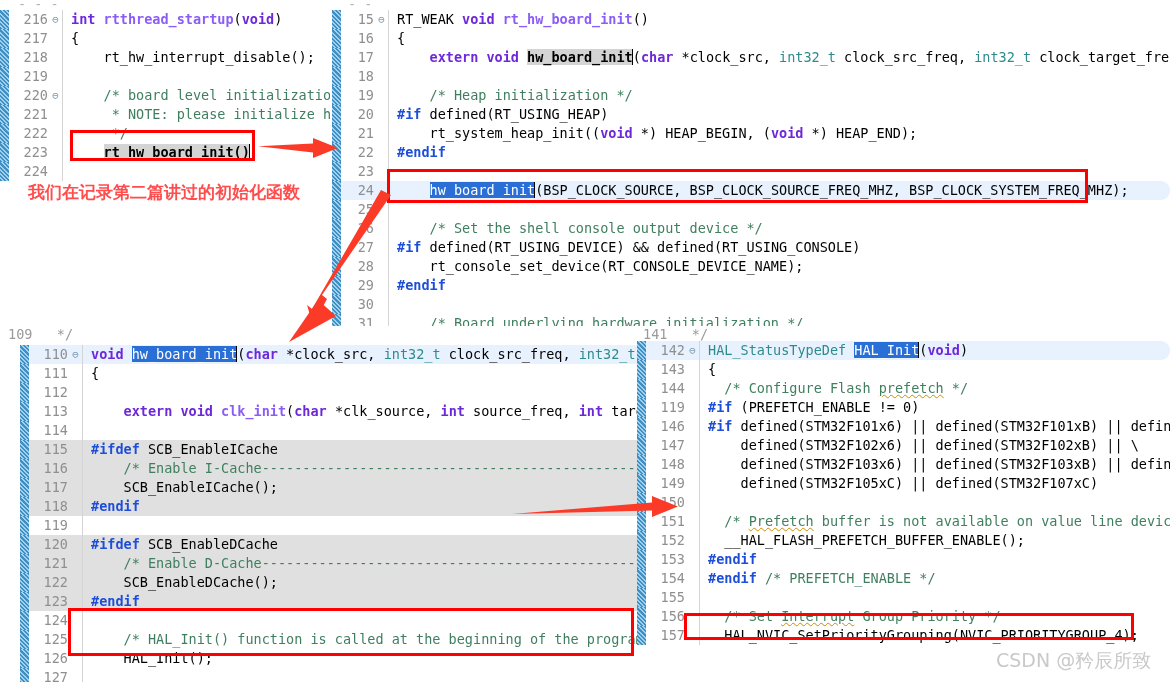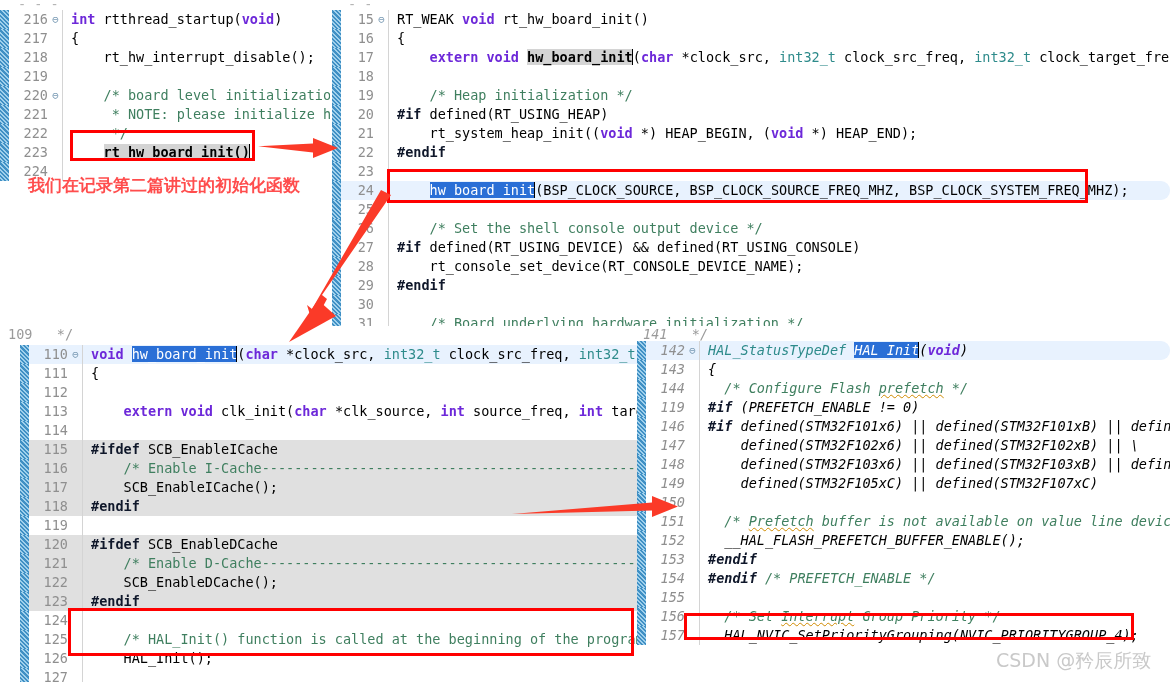--- a/index.html
+++ b/index.html
@@ -62,24 +62,24 @@
   .sep {
     width: 1px; min-width: 1px;
     align-self: stretch;
     background: #d4d4d4;
     margin-right: 6px;
   }
   .code { flex: 1 1 auto; padding-left: 2px; }
 
   
   .kw   { color: #6d28d9; font-weight: bold; }   
-  .pp   { color: #0f172a; font-weight: bold; }   
+  .pp   { color: #1d4ed8; font-weight: bold; }   
   .typ  { color: #2e8b8b; }                      
   .cmt  { color: #3f7f5f; }                      
-  .fn   { color: #000000; font-weight: normal; }   
+  .fn   { color: #8b5cf6; font-weight: bold; }   
   .pl   { color: #000000; }
   .selg { background: #d4d4d4; color:#000; font-weight:bold; }  
   .selb { background: #2a6fd6; color: #ffffff; }                
   .caret{ border-left: 1px solid #000; margin-left:-1px; }
   .squig {
     text-decoration: underline;
     text-decoration-style: wavy;
     text-decoration-color: #d08a00;
     text-decoration-thickness: 1px;
   }
@@ -179,21 +179,21 @@
         <div class="row hl-gray"><div class="ann"></div><div class="gut w40">121</div><div class="fold"></div><div class="sep"></div><div class="code"><span class="cmt">    /* Enable D-Cache---------------------------------------------------------</span></div></div>
         <div class="row hl-gray"><div class="ann"></div><div class="gut w40">122</div><div class="fold"></div><div class="sep"></div><div class="code"><span class="pl">    SCB_EnableDCache();</span></div></div>
         <div class="row hl-gray"><div class="ann"></div><div class="gut w40">123</div><div class="fold"></div><div class="sep"></div><div class="code"><span class="pp">#endif</span></div></div>
         <div class="row"><div class="ann"></div><div class="gut w40">124</div><div class="fold"></div><div class="sep"></div><div class="code"></div></div>
         <div class="row"><div class="ann"></div><div class="gut w40">125</div><div class="fold"></div><div class="sep"></div><div class="code"><span class="cmt">    /* HAL_Init() function is called at the beginning of the program */</span></div></div>
         <div class="row"><div class="ann"></div><div class="gut w40">126</div><div class="fold"></div><div class="sep"></div><div class="code"><span class="pl">    HAL_Init();</span></div></div>
         <div class="row"><div class="ann"></div><div class="gut w40">127</div><div class="fold"></div><div class="sep"></div><div class="code"></div></div>
       </div>
   </div>
 
-  <div class="panel" id="p-br" style="left:637px; top:326px; width:533px; height:356px;font-style:italic;">
+  <div class="panel" id="p-br" style="left:637px; top:326px; width:533px; height:356px;">
     <div class="topstub" style="left:6px; top:0px;">141   */</div>
     <div class="rows" style="margin-top:15px;">
         <div class="row hl-blue"><div class="ann"></div><div class="gut w40">142</div><div class="fold">⊖</div><div class="sep"></div><div class="code"><span class="typ">HAL_StatusTypeDef</span><span class="pl"> </span><span class="selb">HAL_Init</span><span class="caret"></span><span class="pl">(</span><span class="kw">void</span><span class="pl">)</span></div></div>
         <div class="row"><div class="ann"></div><div class="gut w40">143</div><div class="fold"></div><div class="sep"></div><div class="code"><span class="pl">{</span></div></div>
         <div class="row"><div class="ann"></div><div class="gut w40">144</div><div class="fold"></div><div class="sep"></div><div class="code"><span class="cmt">  /* Configure Flash </span><span class="cmt squig">prefetch</span><span class="cmt"> */</span></div></div>
         <div class="row"><div class="ann"></div><div class="gut w40">119</div><div class="fold"></div><div class="sep"></div><div class="code"><span class="pp">#if</span><span class="pl"> (PREFETCH_ENABLE != 0)</span></div></div>
         <div class="row"><div class="ann"></div><div class="gut w40">146</div><div class="fold"></div><div class="sep"></div><div class="code"><span class="pp">#if</span><span class="pl"> defined(STM32F101x6) || defined(STM32F101xB) || defined(</span></div></div>
         <div class="row"><div class="ann"></div><div class="gut w40">147</div><div class="fold"></div><div class="sep"></div><div class="code"><span class="pl">    defined(STM32F102x6) || defined(STM32F102xB) || \</span></div></div>
         <div class="row"><div class="ann"></div><div class="gut w40">148</div><div class="fold"></div><div class="sep"></div><div class="code"><span class="pl">    defined(STM32F103x6) || defined(STM32F103xB) || defined(</span></div></div>
         <div class="row"><div class="ann"></div><div class="gut w40">149</div><div class="fold"></div><div class="sep"></div><div class="code"><span class="pl">    defined(STM32F105xC) || defined(STM32F107xC)</span></div></div>
@@ -222,16 +222,16 @@
     <g>
       <polygon points="391,195 322,295 327,299 313,325 307,305 312,309 381,190" fill="#fb3a28"></polygon>
       <polygon points="318,300 289,342 336,316" fill="#fb3a28"></polygon>
     </g>
 
     <g>
       <polygon points="512,514 652,502.5 652,496 678,506.5 652,517 652,510.5" fill="#fb3a28"></polygon>
     </g>
   </svg>
 
-  <div class="cn-note" style="left:28px; top:174px;">我们在记录第二篇讲过的初始化函数</div>
+  <div class="cn-note" style="left:28px; top:181px;">我们在记录第二篇讲过的初始化函数</div>
 
   <div class="watermark" style="left:996px; top:648px;">CSDN @矜辰所致</div>
 </div>
 
 </body></html>

